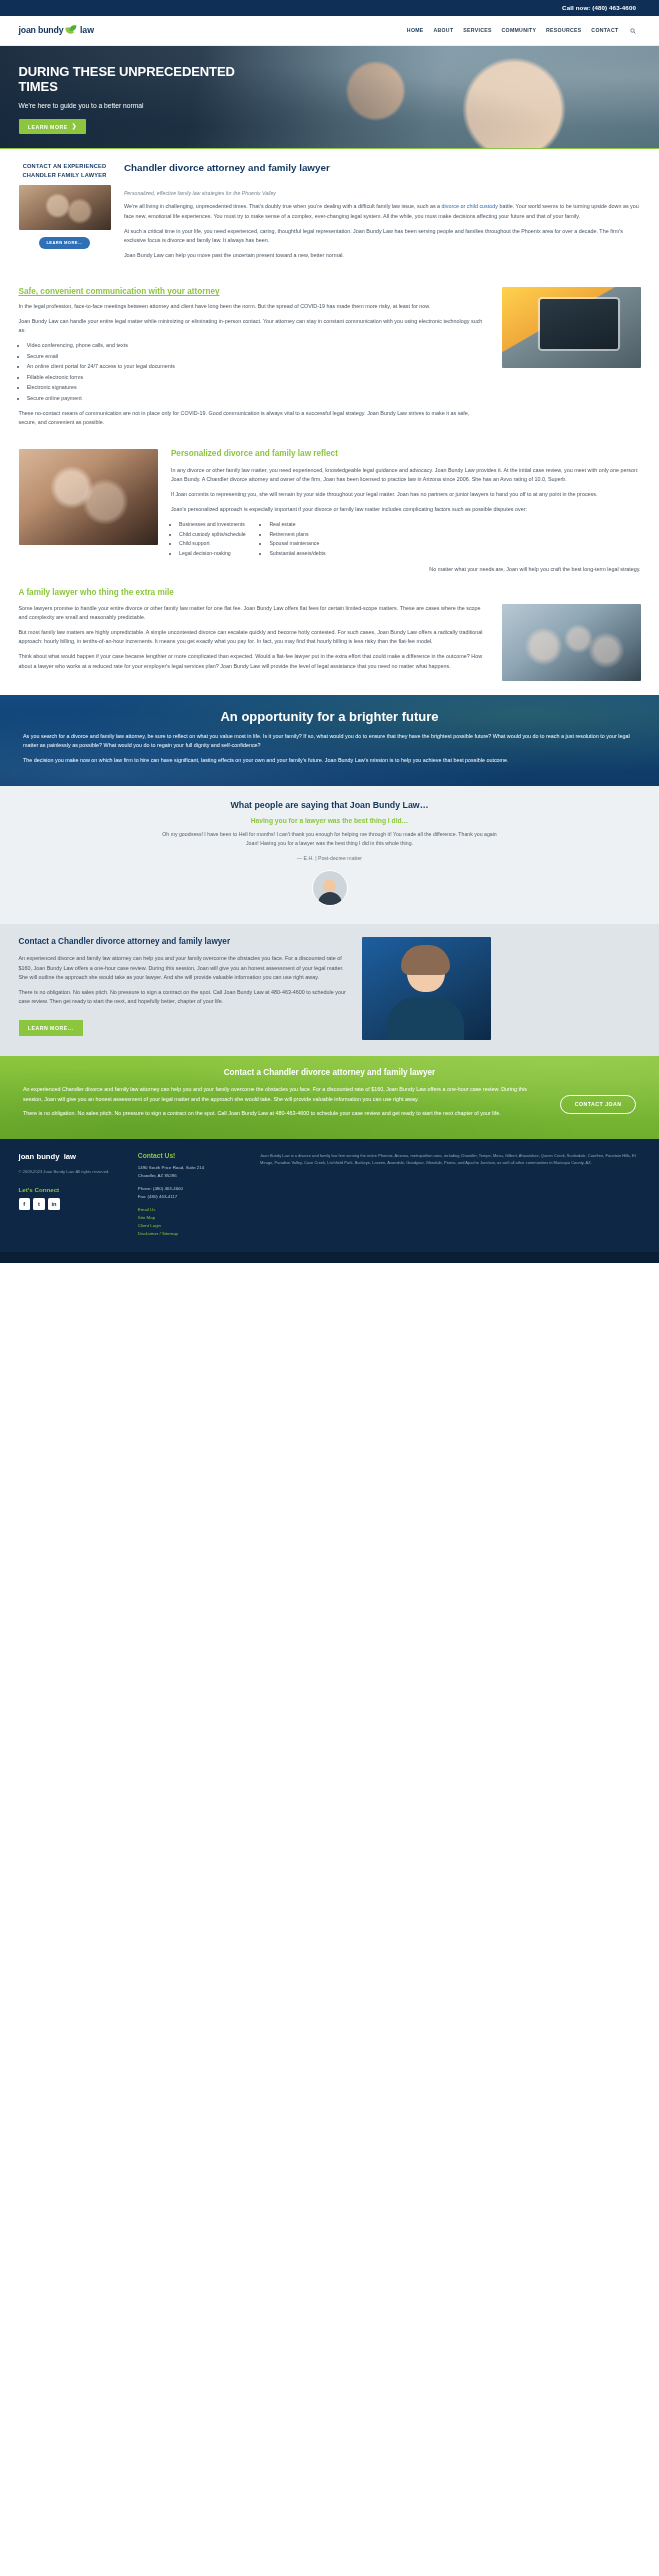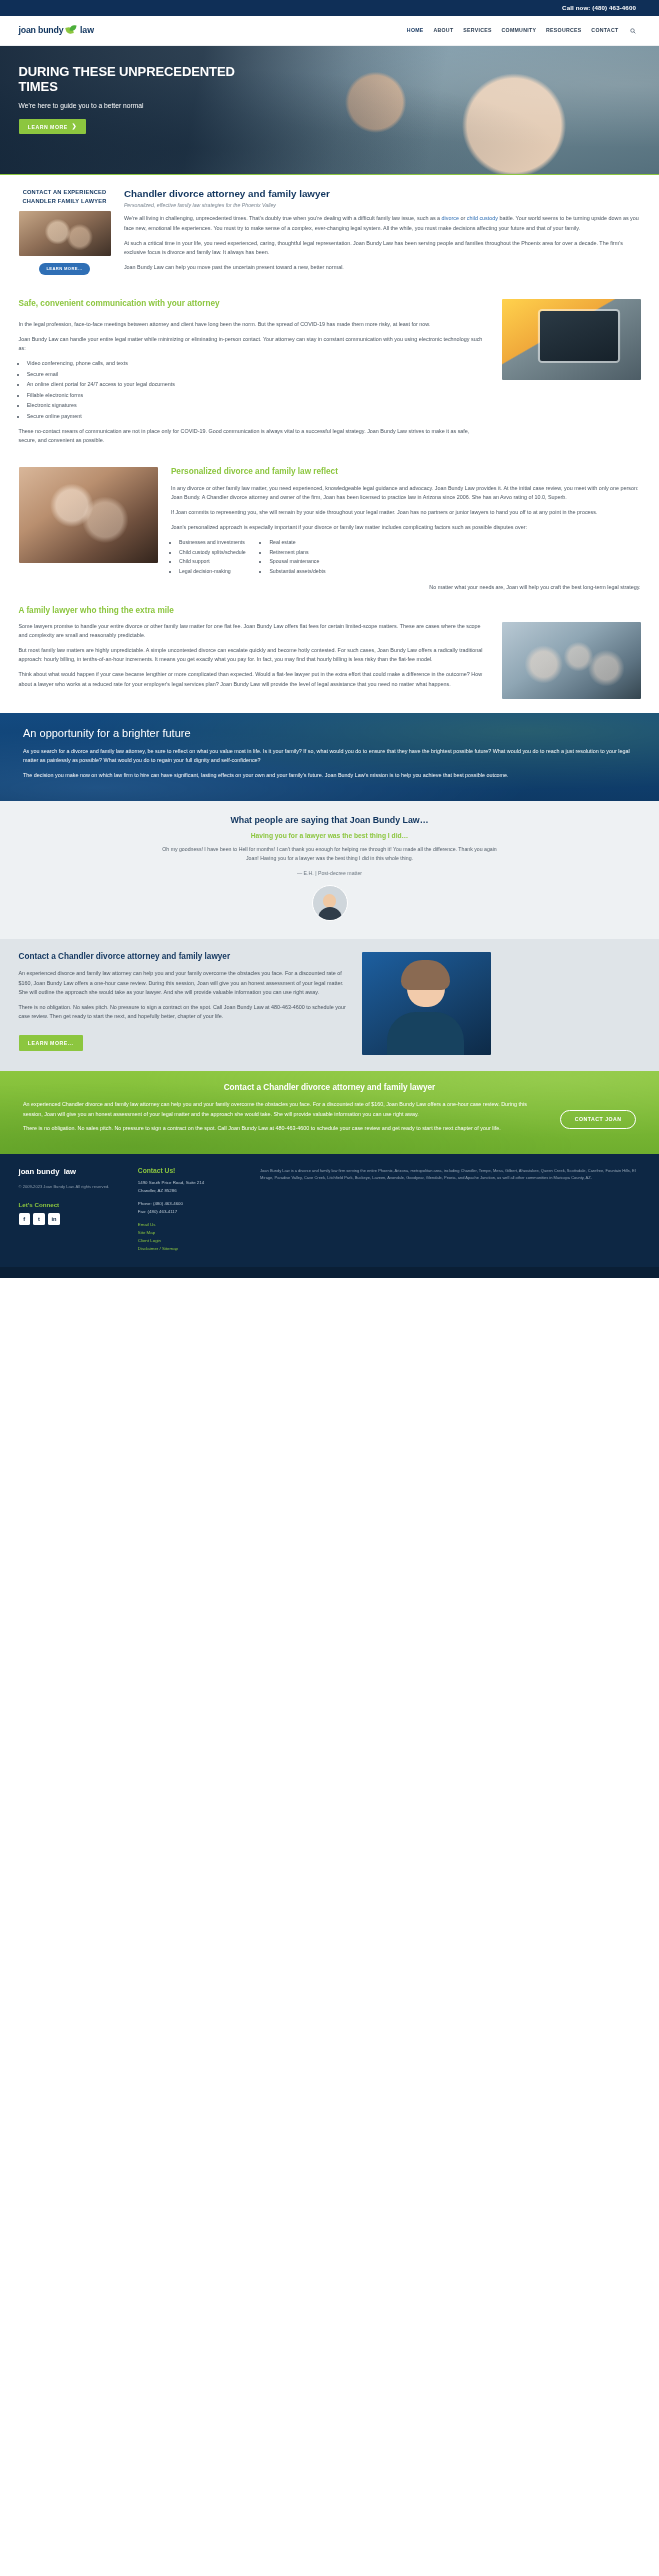--- a/index.html
+++ b/index.html
@@ -64,21 +64,21 @@
     color:#2b3d52;
     text-decoration:none;
     letter-spacing:0.3px;
   }
   nav.mainnav a.active { color:#1a3a63; }
   .search-ico { width:5.7px; height:5.7px; position:relative; display:inline-block; margin-left:2.1px; }
 
   
   .hero {
     position:relative;
-    height:128px;
+    height:102px;
     overflow:hidden;
     background:#14532d;
   }
   .hero-photo {
     position:absolute; inset:0;
     background:
       radial-gradient(circle at 78% 62%, #e3cbb4 0 9%, transparent 10%),
       radial-gradient(circle at 57% 44%, #d9b99c 0 7%, transparent 8%),
       linear-gradient(170deg,#9fb3bd 0%, #7f9aa8 35%, #6d8793 60%, #55707d 100%);
   }
@@ -176,21 +176,21 @@
     border:0;
     cursor:pointer;
     text-transform:uppercase;
   }
   .intro-right { flex:1; }
   .intro-right h2 {
     font-size:9.8px;
     color:#12365f;
     font-weight:bold;
     line-height:1.25;
-    margin-bottom:1px;
+    margin-bottom:15px;
   }
   .intro-right .tagline {
     font-size:5.2px;
     color:#7d8893;
     font-style:italic;
     margin-bottom:6.7px;
   }
   .intro-right p {
     font-size:5.4px;
     line-height:1.72;
@@ -204,21 +204,22 @@
     display:flex;
     gap:13.4px;
     padding:8.2px 18.5px 13.4px 18.5px;
   }
   .sec-safe .col-txt { flex:1; }
   .sec-safe h2 {
     font-size:8.2px;
     color:#8cc63f;
     font-weight:bold;
     line-height:1.3;
-    margin-bottom:10px;
+    margin-bottom:4px;
+    text-decoration:underline;
   }
   .sec-safe p { font-size:5.4px; line-height:1.72; color:#4a5560; margin-bottom:5.2px; }
   .sec-safe ul { margin:2.1px 0 5.2px 8.2px; }
   .sec-safe li { font-size:5.4px; line-height:1.95; color:#4a5560; }
   .img-tablet {
     width:139px; flex:0 0 139px; height:81px; border-radius:1px;
     background:linear-gradient(150deg,#ffd24d 0%, #f0a93b 40%, #7a8c93 41%, #4d5d66 100%);
     position:relative; overflow:hidden;
   }
   .img-tablet:after{
@@ -275,21 +276,21 @@
     position:relative;
     overflow:hidden;
   }
   .blue-band:before{
     content:"";position:absolute;inset:0;opacity:.18;
     background:radial-gradient(ellipse at 80% 20%, #8cc63f, transparent 60%),
                radial-gradient(ellipse at 15% 85%, #6fb7ff, transparent 55%);
   }
   .blue-band h2 {
     position:relative;
-    font-size:11px; font-weight:normal; margin-bottom:8.2px;
+    font-size:13px; font-weight:bold; text-align:center; margin-bottom:8.2px;
   }
   .blue-band p { position:relative; font-size:5.4px; line-height:1.75; margin-bottom:5.2px; }
 
   
   .testi {
     background:#eef1f3;
     padding:13.4px 23px 17.5px 23px;
     text-align:center;
   }
   .testi h2 { font-size:8.8px; color:#12365f; font-weight:bold; margin-bottom:7.2px; }

